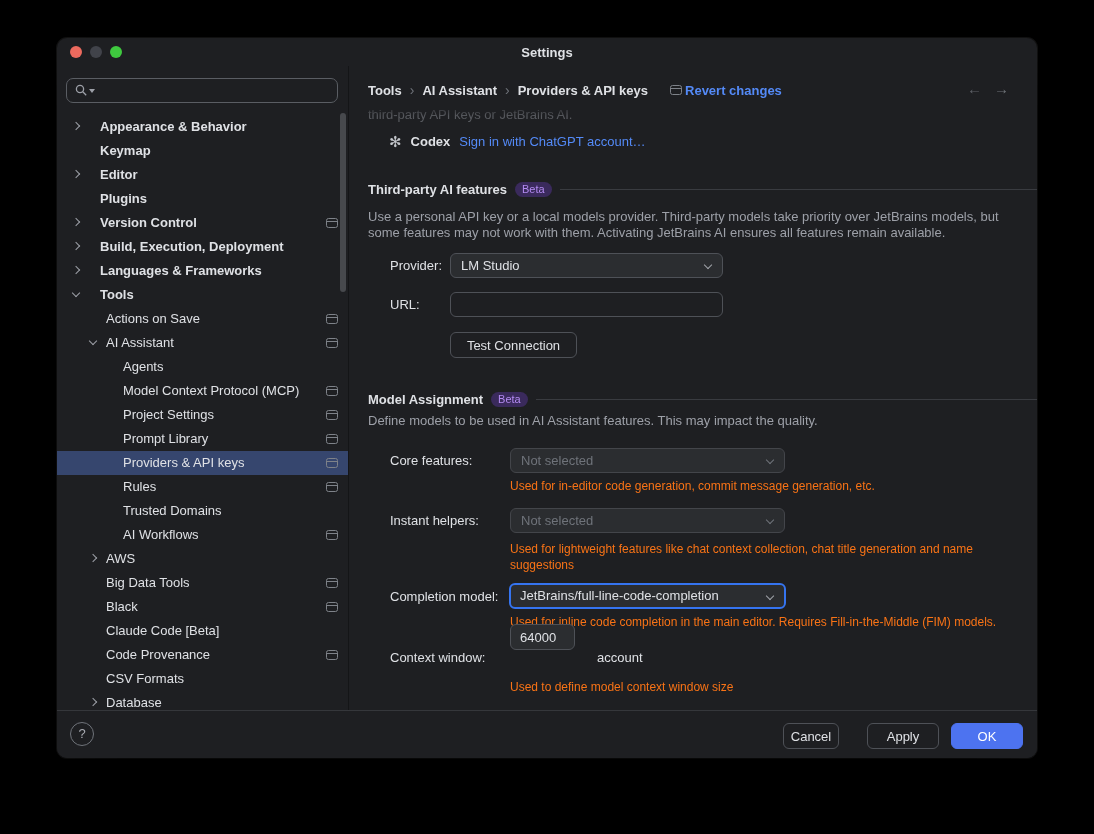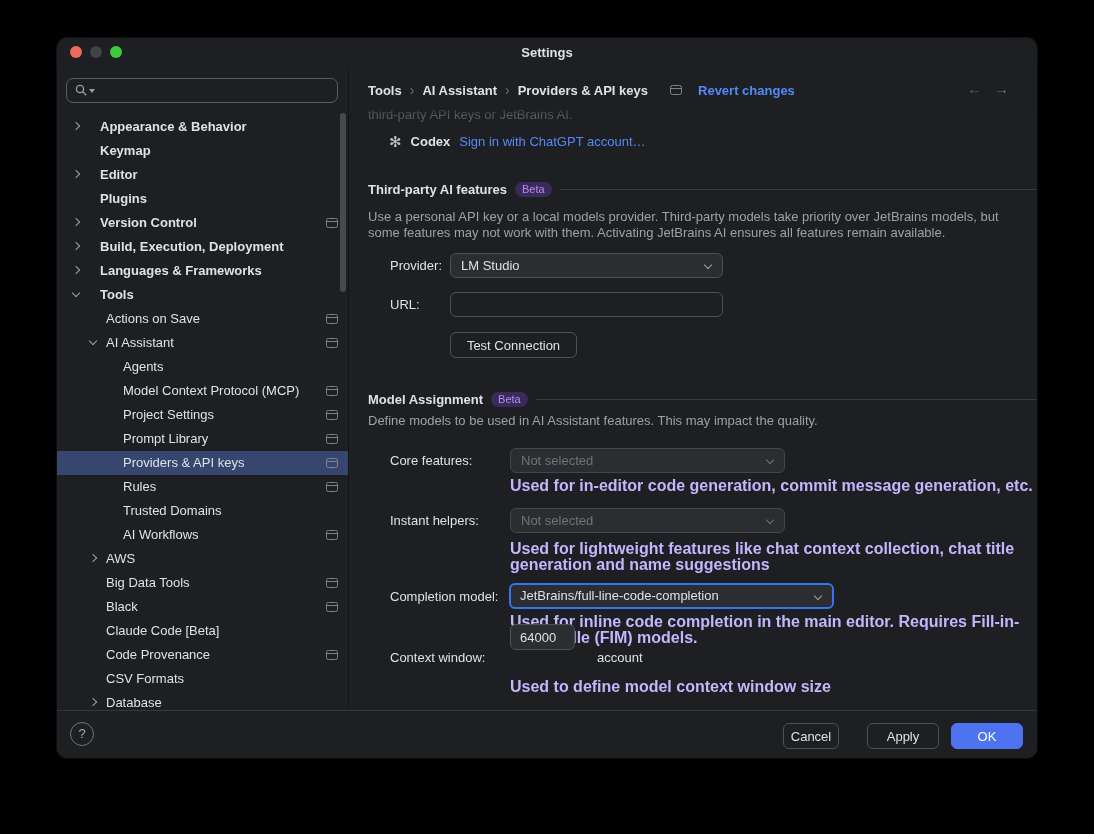--- a/index.html
+++ b/index.html
@@ -46,42 +46,42 @@
 
   
   .content { position:absolute; left:292px; top:28px; right:0; bottom:48px; overflow:hidden; }
   .scrolled-note { position:absolute; left:19px; top:41px; font-size:13px; color:#9DA0A8; opacity:.45; z-index:1; }
   .content-header { position:absolute; left:0; right:0; top:0; height:38px; background:#1E1F22; z-index:2; }
   .content-fade { position:absolute; left:0; right:0; top:38px; height:12px; z-index:2;
     background:linear-gradient(#1E1F22, rgba(30,31,34,0)); pointer-events:none; }
   .breadcrumb { position:absolute; left:19px; top:16px; font-size:13px; font-weight:700; color:#DFE1E5;
     display:flex; align-items:center; gap:8px; white-space:nowrap; }
   .bc-sep { color:#6F737A; font-weight:400; font-size:14px; }
-  .revert { display:flex; align-items:center; gap:16px; margin-left:14px; }
+  .revert { display:flex; align-items:center; gap:3px; margin-left:14px; }
   .revert .mod-icon2 { position:relative; width:12px; height:10px; border:1px solid #7E8289; border-radius:2.5px; }
   .revert .mod-icon2::before { content:""; position:absolute; left:0; right:0; top:2px; height:1px; background:#7E8289; }
   .revert-label { color:#548AF7; font-weight:600; font-size:13px; cursor:pointer; }
   .nav-arrows { position:absolute; right:28px; top:14px; z-index:3; display:flex; gap:12px;
     font-size:15px; color:#5E6167; }
   .nav-arrows .fwd { color:#6E7277; }
 
   .codex-row { position:absolute; left:40px; top:68px; display:flex; align-items:center; gap:9px; font-size:13px; }
   .openai-icon { color:#C2C5CA; font-size:15px; line-height:15px; }
   .codex-name { color:#DFE1E5; font-weight:600; }
   .link { color:#548AF7; cursor:pointer; }
 
   .section-head { position:absolute; left:19px; right:0; display:flex; align-items:center; gap:8px; }
   .section-title { font-size:13px; font-weight:700; color:#DFE1E5; white-space:nowrap; }
   .beta { background:#3A2A5C; color:#B48BF2; font-size:11px; line-height:15px;
     padding:0 7px; border-radius:8px; }
   .rule { flex:1; height:1px; background:#393B40; }
 
   .para { position:absolute; left:19px; font-size:13px; line-height:15.5px; color:#9DA0A8; }
   .flabel { position:absolute; font-size:13px; color:#DFE1E5; line-height:25px; }
-  .hint { position:absolute; font-size:16px; line-height:16px; color:#c4b5fd;font-weight:bold; }
+  .hint { position:absolute; font-size:12px; line-height:16px; color:#f97316; }
 
   .dd { position:absolute; height:25px; background:#2B2D30; border:1px solid #4E5157; border-radius:6px;
     font-size:13px; color:#DFE1E5; line-height:23px; padding:0 26px 0 10px; cursor:pointer;
     white-space:nowrap; overflow:hidden; }
   .dd .dd-chev { position:absolute; right:11px; top:8px; width:6px; height:6px;
     border-right:1.5px solid #A0A3A9; border-bottom:1.5px solid #A0A3A9; transform:rotate(45deg); }
   .dd.dim { border-color:#43454A; color:#6F737A; }
   .dd.dim .dd-chev { border-color:#6F737A; }
   .dd.focus { border:2px solid #3574F0; height:26px; line-height:22px; padding-left:9px; }
 
@@ -318,21 +318,21 @@
     <div class="hint" style="left:161px; top:412px;">Used for in-editor code generation, commit message generation, etc.</div>
 
     <div class="flabel" style="left:41px; top:442px;">Instant helpers:</div>
     <div class="dd dim" style="left:161px; top:442px; width:275px;">
       <span>Not selected</span>
       <span class="dd-chev"></span>
     </div>
     <div class="hint" style="left:161px; top:475px; max-width:555px;">Used for lightweight features like chat context collection, chat title generation and name suggestions</div>
 
     <div class="flabel" style="left:41px; top:518px;">Completion model:</div>
-    <div class="dd focus" style="left:160px; top:517px; width:325px;">
+    <div class="dd focus" style="left:160px; top:517px; width:277px;">
       <span>JetBrains/full-line-code-completion</span>
       <span class="dd-chev"></span>
     </div>
     <div class="hint" style="left:161px; top:548px;">Used for inline code completion in the main editor. Requires Fill-in-the-Middle (FIM) models.</div>
 
     <div class="flabel" style="left:41px; top:579px;">Context window:</div>
     <input class="tinput lit" style="left: 161px; top: 558px; width: 65px; height: 26px;" value="64000">
     <div class="unit" style="left:248px; top:579px;">account</div>
     <div class="hint" style="left:161px; top:613px;">Used to define model context window size</div>
   </div>

